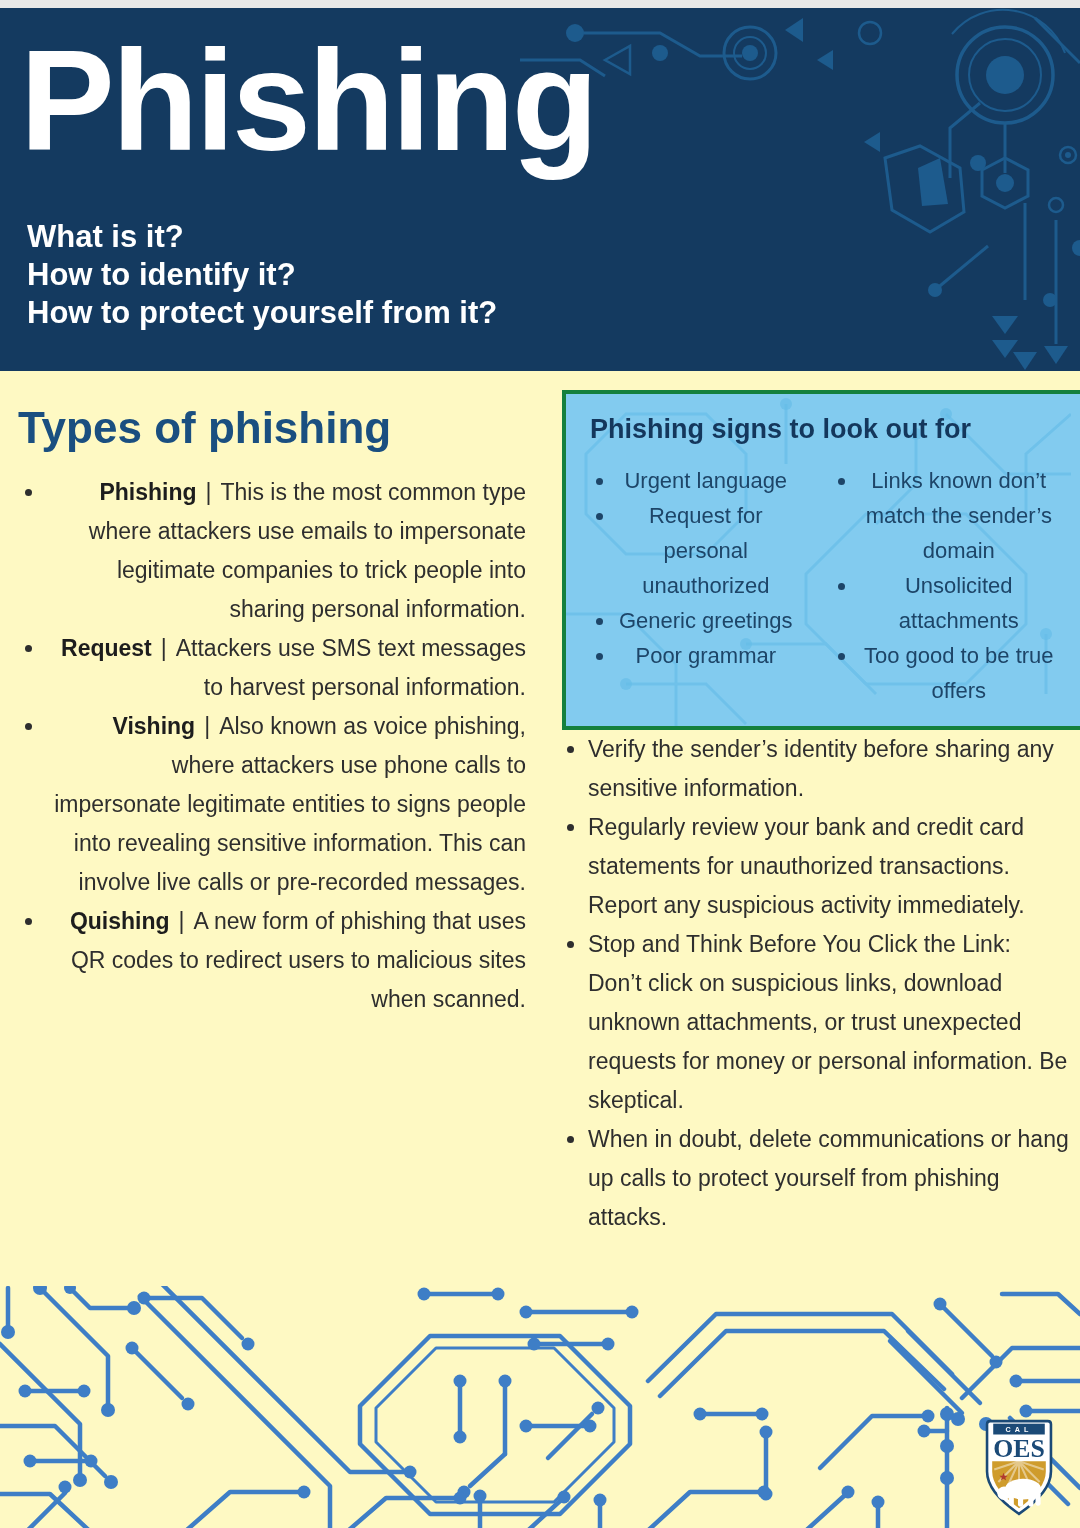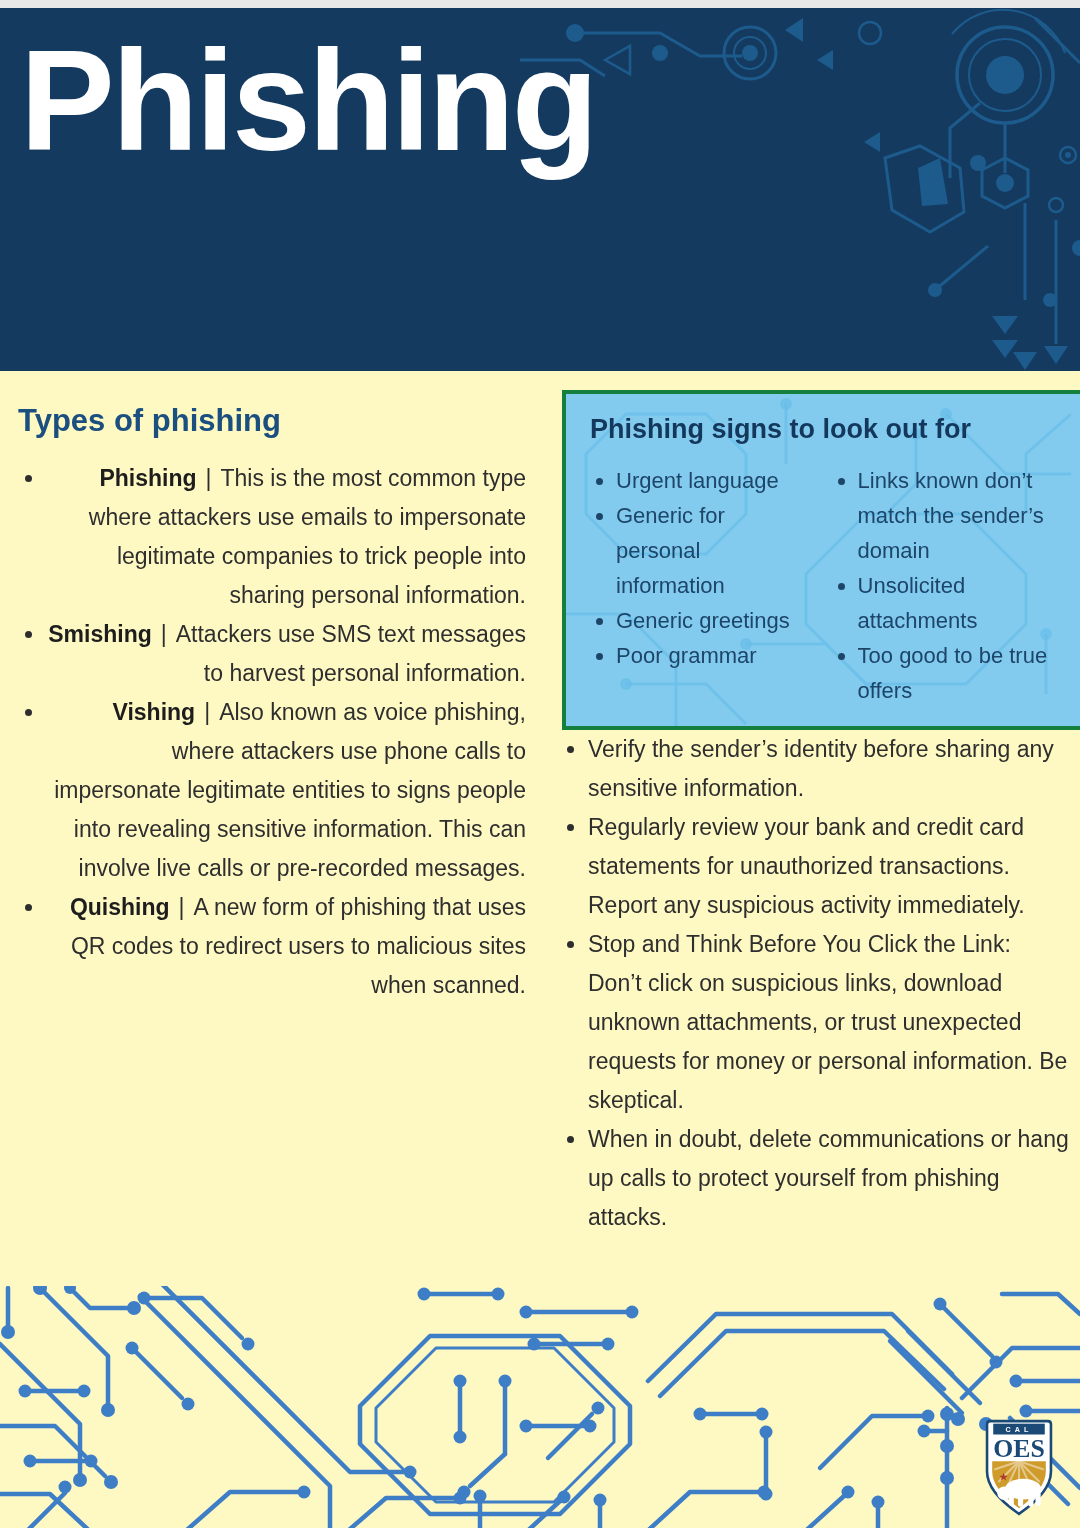--- a/index.html
+++ b/index.html
@@ -15,34 +15,34 @@
   .hero-title{
     position:absolute;left:20px;top:-14px;margin:0;
     font-size:142px;font-weight:bold;color:#ffffff;letter-spacing:-3px;line-height:1.5;
   }
   .hero-sub{position:absolute;left:27px;top:210px;font-size:31px;font-weight:bold;color:#ffffff;line-height:38px;}
   .hero-sub span{display:block;}
   
   .left-col{position:absolute;left:18px;top:395px;width:508px;z-index:2;}
   .right-col{position:absolute;left:562px;top:382px;width:513px;z-index:2;}
   .intro{margin:0 0 38px 0;font-size:21px;font-weight:bold;line-height:31px;color:#1d1d1d;width:460px;}
-  h2.section{margin:0 0 20px 0;font-size:31px;font-weight:bold;color:#1a4f80;}
+  h2.section{margin:0 0 20px 0;font-size:44px;font-weight:bold;color:#1a4f80;}
   ul.types{margin:0;padding-left:28px;font-size:23px;line-height:39px;color:#2e2e2e;}
   ul.types li{margin:0;text-align:right;}
   ul.types .term{font-weight:bold;color:#1d1d1d;}
   ul.types .sep{margin:0 9px;color:#2e2e2e;}
   
   .signs-box{
     position:relative;box-sizing:border-box;width:526px;min-height:340px;
     background:#82cbef;border:4px solid #15803d;padding:16px 24px 18px 24px;overflow:hidden;
   }
   .signs-pattern{position:absolute;left:0;top:0;z-index:0;pointer-events:none;}
   .signs-inner{position:relative;z-index:1;}
   .signs-title{margin:4px 0 18px 0;font-size:27px;font-weight:bold;color:#14375c;}
-  .signs-cols{display:flex;gap:36px;}
+  .signs-cols{display:flex;gap:36px;text-align:center;}
   ul.signs{margin:0;padding-left:26px;font-size:22px;line-height:35px;color:#1d4568;}
   ul.signs li{margin:0;}
   ul.signs.c1{width:188px;}
   ul.signs.c2{width:212px;}
   
   .protect-title{margin:36px 0 20px 0;font-size:28px;font-weight:bold;color:#1a4f80;line-height:33px;}
   .protect-title span{display:block;}
   ul.protect{margin:0;padding-left:26px;font-size:23px;line-height:39px;color:#2e2e2e;width:482px;}
   ul.protect li{margin:0;}
   
@@ -93,28 +93,33 @@
         <path d="M283,10 L265,22 L283,34 Z"></path>
         <path d="M313,42 L297,52 L313,62 Z"></path>
         <path d="M360,124 L344,134 L360,144 Z"></path>
         <path d="M472,308 L498,308 L485,326 Z"></path>
         <path d="M472,332 L498,332 L485,350 Z"></path>
         <path d="M493,344 L517,344 L505,362 Z"></path>
         <path d="M524,338 L548,338 L536,356 Z"></path>
       </g>
     </svg>
     <h1 class="hero-title">Phishing</h1>
+    <div class="hero-sub">
+      <span>What is it?</span>
+      <span>How to identify it?</span>
+      <span>How to protect yourself from it?</span>
+    </div>
   </header>
 
   <section class="left-col">
 
     <h2 class="section">Types of phishing</h2>
     <ul class="types">
       <li><span class="term">Phishing</span><span class="sep">|</span><span>This is the most common type where attackers use emails to impersonate legitimate companies to trick people into sharing personal information.</span></li>
-      <li><span class="term">Smishing</span><span class="sep">|</span><span>Attackers use SMS text messages to harvest personal information.</span></li>
+      <li><span class="term">Request</span><span class="sep">|</span><span>Attackers use SMS text messages to harvest personal information.</span></li>
       <li><span class="term">Vishing</span><span class="sep">|</span><span>Also known as voice phishing, where attackers use phone calls to impersonate legitimate entities to signs people into revealing sensitive information. This can involve live calls or pre-recorded messages.</span></li>
       <li><span class="term">Quishing</span><span class="sep">|</span><span>A new form of phishing that uses QR codes to redirect users to malicious sites when scanned.</span></li>
     </ul>
   </section>
 
   <section class="right-col">
 
     <div class="signs-box">
       <svg class="signs-pattern" width="505" height="332" viewBox="0 0 505 332">
         <g stroke="#65bde8" fill="none" stroke-width="3" opacity="0.65">
@@ -136,21 +141,21 @@
             <circle cx="480" cy="240" r="6"></circle>
           <circle cx="60" cy="290" r="6"></circle>
             <circle cx="380" cy="20" r="6"></circle>
         </g>
       </svg>
       <div class="signs-inner">
         <h2 class="signs-title">Phishing signs to look out for</h2>
         <div class="signs-cols">
           <ul class="signs c1">
             <li>Urgent language</li>
-            <li>Generic for personal information</li>
+            <li>Request for personal unauthorized</li>
             <li>Generic greetings</li>
             <li>Poor grammar</li>
           </ul>
           <ul class="signs c2">
             <li>Links known don’t match the sender’s domain</li>
             <li>Unsolicited attachments</li>
             <li>Too good to be true offers</li>
           </ul>
         </div>
       </div>

